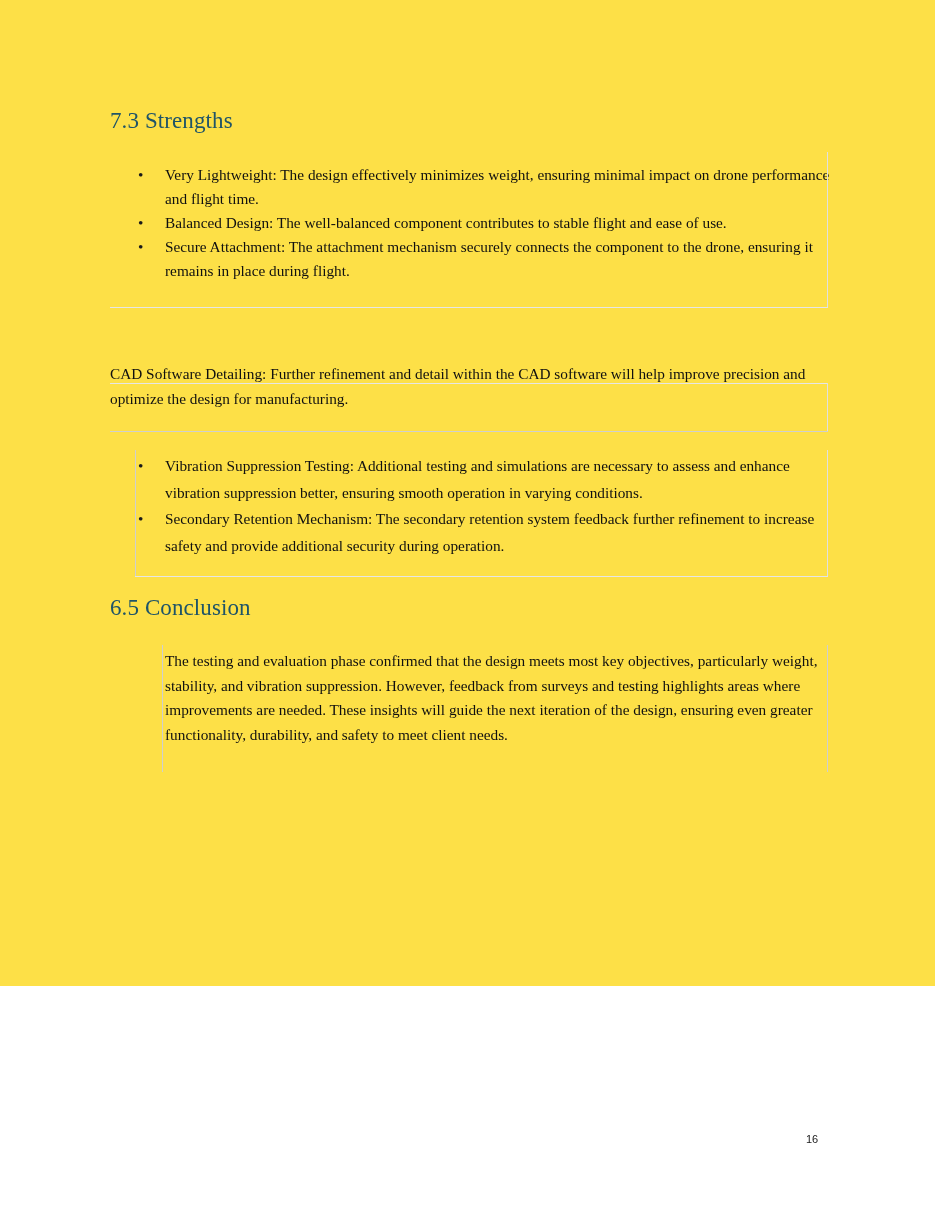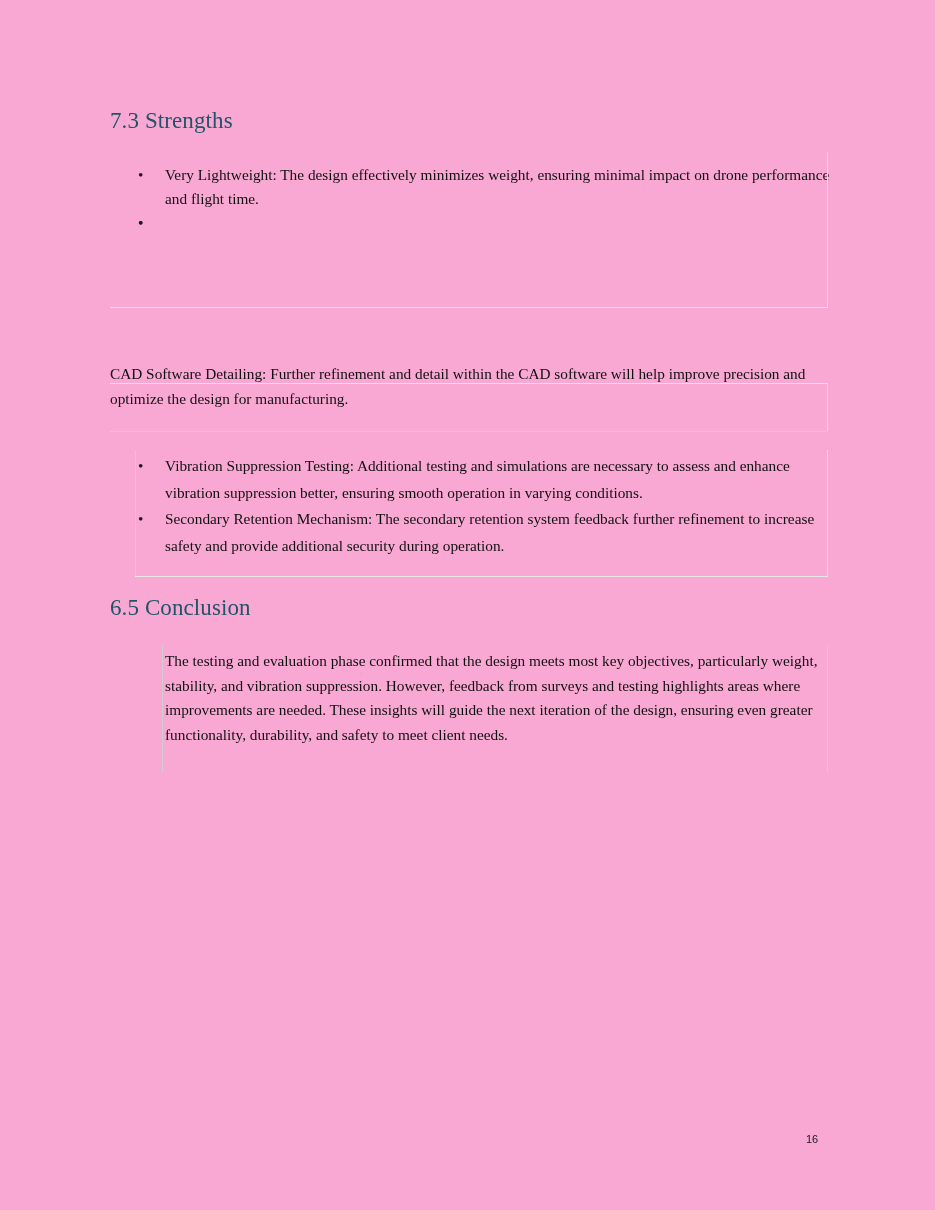--- a/index.html
+++ b/index.html
@@ -13,22 +13,22 @@
     position: relative;
     font-family: "Liberation Serif", "DejaVu Serif", serif;
     color: #000000;
     overflow: hidden;
   }
 
   .page {
     position: absolute;
     left: 0; top: 0;
     width: 935px;
-    height: 1210px;
-    background: #f9a8d4;
+    height: 986px;
+    background: #fde047;
   }
 
   
   .block {
     position: absolute;
   }
 
   h2.heading {
     margin: 0;
     font-family: "Liberation Serif", "DejaVu Serif", serif;
@@ -111,23 +111,25 @@
   </div>
 
   <div class="block" style="left:135px; top:163px; width:695px;">
     <ul class="bullets">
       <li>
         <span class="bullet-glyph">•</span>
         <span>Very Lightweight: The design effectively minimizes weight, ensuring minimal impact on drone performance and flight time.</span>
       </li>
       <li>
         <span class="bullet-glyph">•</span>
+        <span>Balanced Design: The well-balanced component contributes to stable flight and ease of use.</span>
       </li>
       <li>
         <span class="bullet-glyph">•</span>
+        <span>Secure Attachment: The attachment mechanism securely connects the component to the drone, ensuring it remains in place during flight.</span>
       </li>
     </ul>
   </div>
 
   <div class="rule-v faint" style="left:827px; top:152px; height:155px;"></div>
   <div class="rule-h faint" style="left:110px; top:307px; width:718px;"></div>
 
 
   <div class="block" style="left:110px; top:362px; width:700px;">
     <p class="para">CAD Software Detailing: Further refinement and detail within the CAD software will help improve precision and optimize the design for manufacturing.</p>

